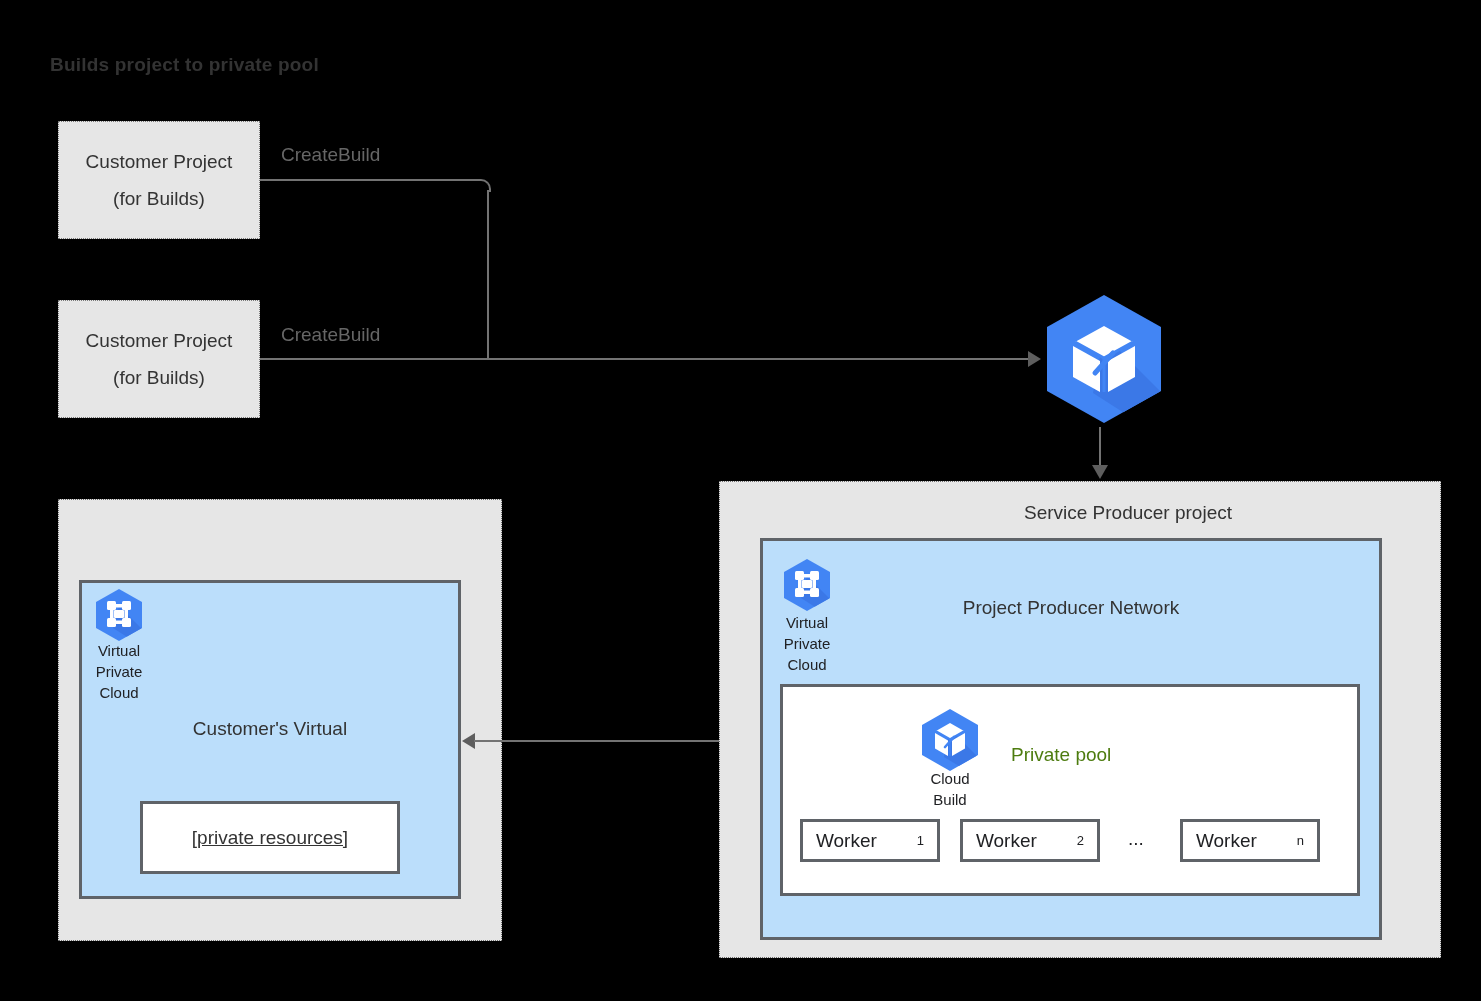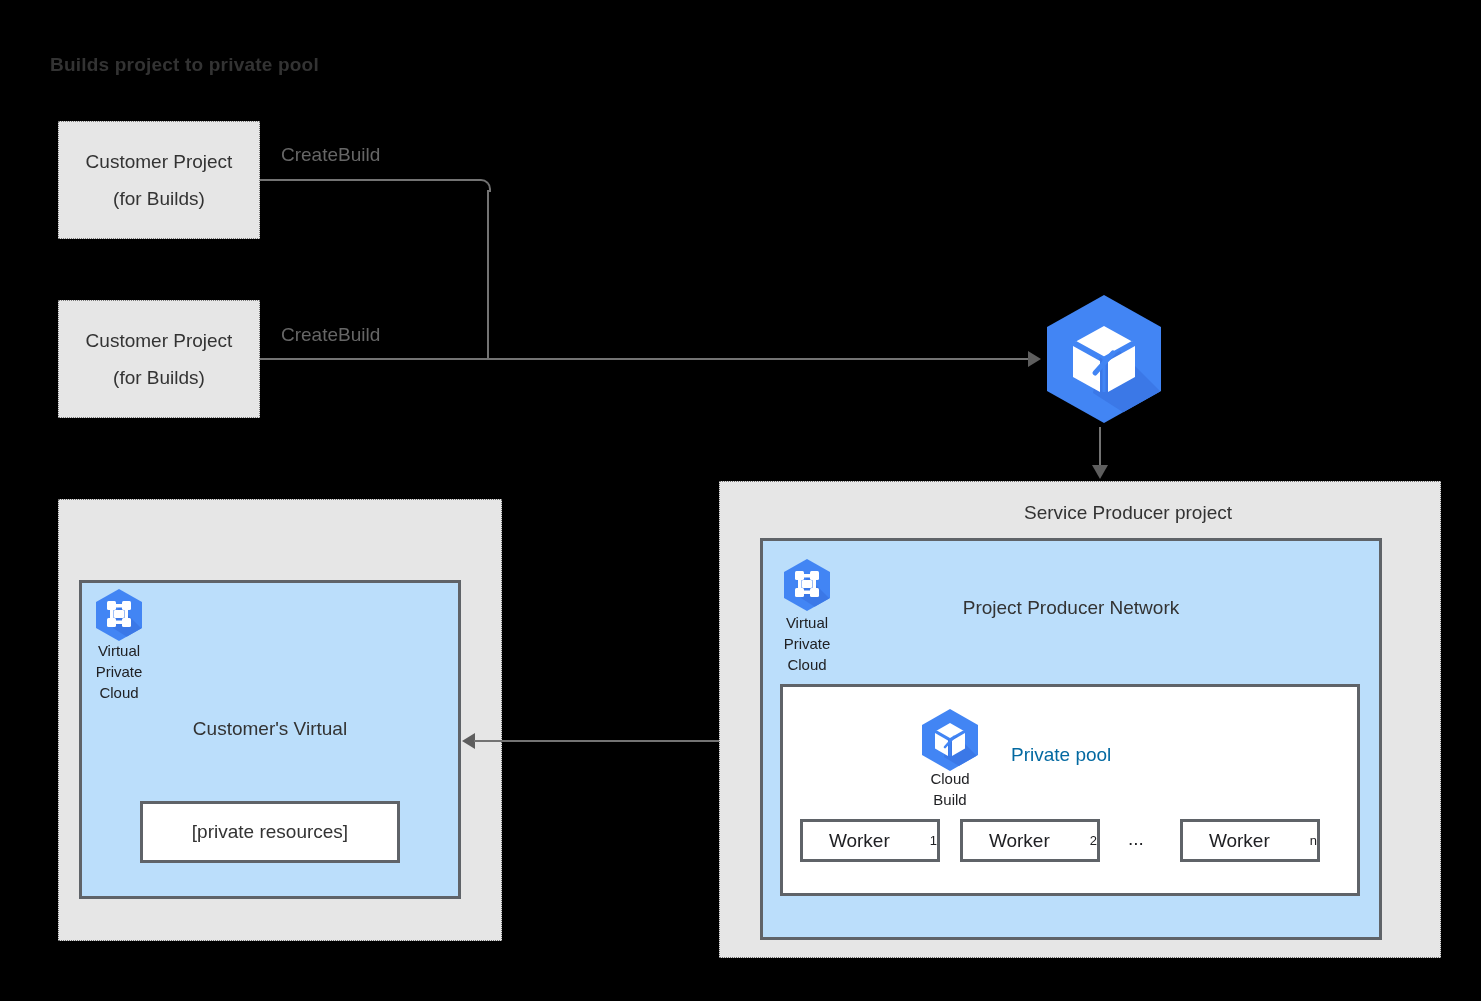--- a/index.html
+++ b/index.html
@@ -131,34 +131,34 @@
     justify-content: center;
     font-size: 19px;
     color: #333333;
   }
   .worker-box {
     background: transparent;
     border: 3px solid #5F6368;
     box-sizing: border-box;
     display: flex;
     align-items: center;
-    justify-content: flex-end;
+    justify-content: center;
     font-size: 19px;
     color: #202124;
     gap: 40px;
   }
   .worker-box sub { font-size: 13px; }
   .ellipsis-text {
     font-size: 19px;
     color: #202124;
     white-space: nowrap;
   }
   .pool-title {
     font-size: 19px;
-    color: #0369a1;
+    color: #4d7c0f;
     white-space: nowrap;
   }
   svg { display: block; }
 </style>
 </head>
 <body>
 
 <div id="canvas">
 
   <div class="abs diagram-title">Builds project to private pool</div>
@@ -248,21 +248,21 @@
     </svg>
   </div>
   <div class="abs icon-caption" style="left:84px; top:640px; width:70px;">
     <span>Virtual</span><br>
     <span>Private</span><br>
     <span>Cloud</span>
   </div>
 
   <div class="abs net-title" style="left:79px; top:718px; width:382px;">Customer's Virtual</div>
 
-  <div class="abs white-box" style="left:140px; top:801px; width:260px; height:62px;">[private resources]</div>
+  <div class="abs white-box" style="left:140px; top:801px; width:260px; height:73px;text-decoration:underline;">[private resources]</div>
 
   <div class="abs arrow-left" style="left:462px; top:733px;"></div>
   <div class="abs conn conn-h" style="left:474px; top:740px; width:275px;"></div>
   <div class="abs arrow-right" style="left:747px; top:733px;"></div>
 
   <div class="abs container-box" style="left:719px; top:481px; width:722px; height:477px;"></div>
   <div class="abs container-title" style="left:719px; top:502px; width:722px;">Service Producer project</div>
 
   <div class="abs net-box" style="left:760px; top:538px; width:622px; height:402px;"></div>
 

